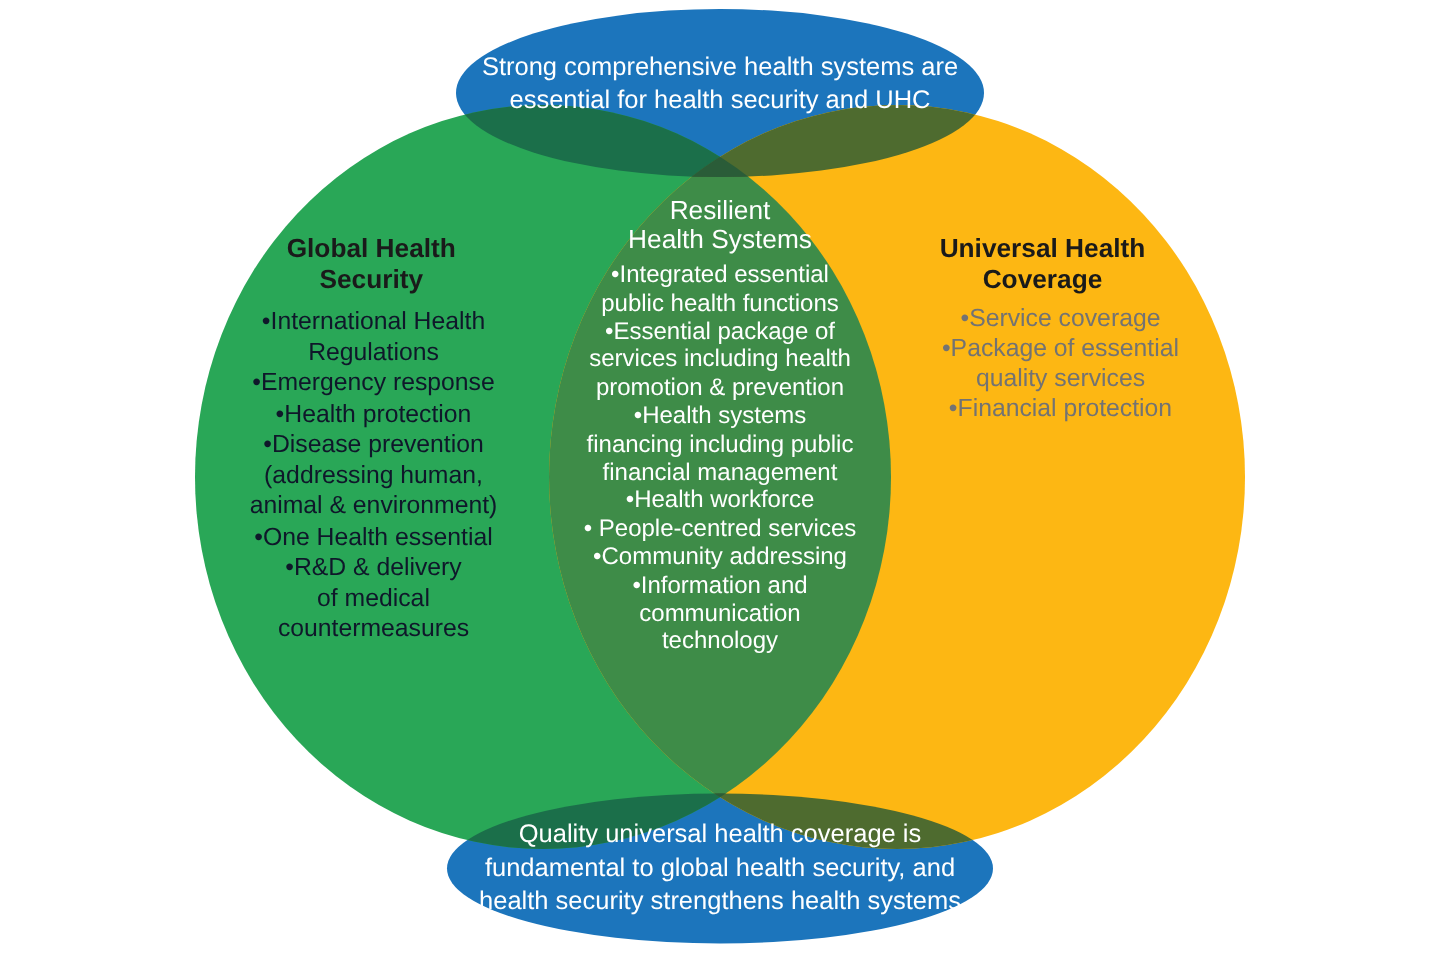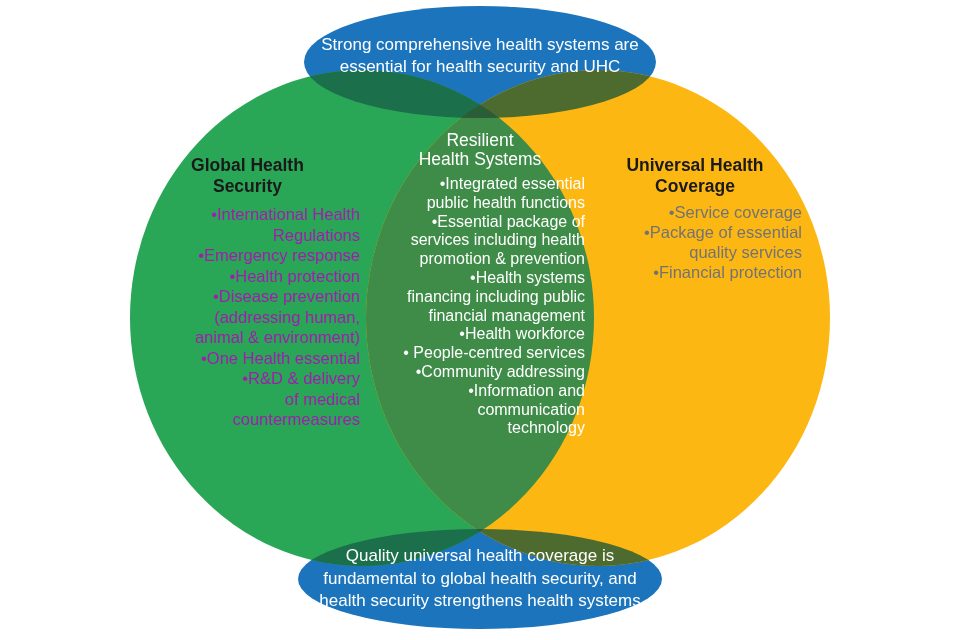--- a/index.html
+++ b/index.html
@@ -45,25 +45,25 @@
   .center-title {
     color: #ffffff;
     font-weight: normal;
     font-size: 17.5px;
     line-height: 19px;
     left: 375px; top: 131px; width: 210px;
   }
   .bullets { position: absolute; }
   .bullets .item {
     white-space: pre-line;
-    text-align: right;
+    text-align: center;
   }
   .left-bullets {
     left: 138px; top: 204px; width: 222px;
-    color: #a21caf;
+    color: #0f172a;
     font-size: 16.5px;
     line-height: 20.5px;
   }
   .center-bullets {
     left: 375px; top: 175px; width: 210px;
     color: #ffffff;
     font-size: 16px;
     line-height: 18.8px;
   }
   .right-bullets {

